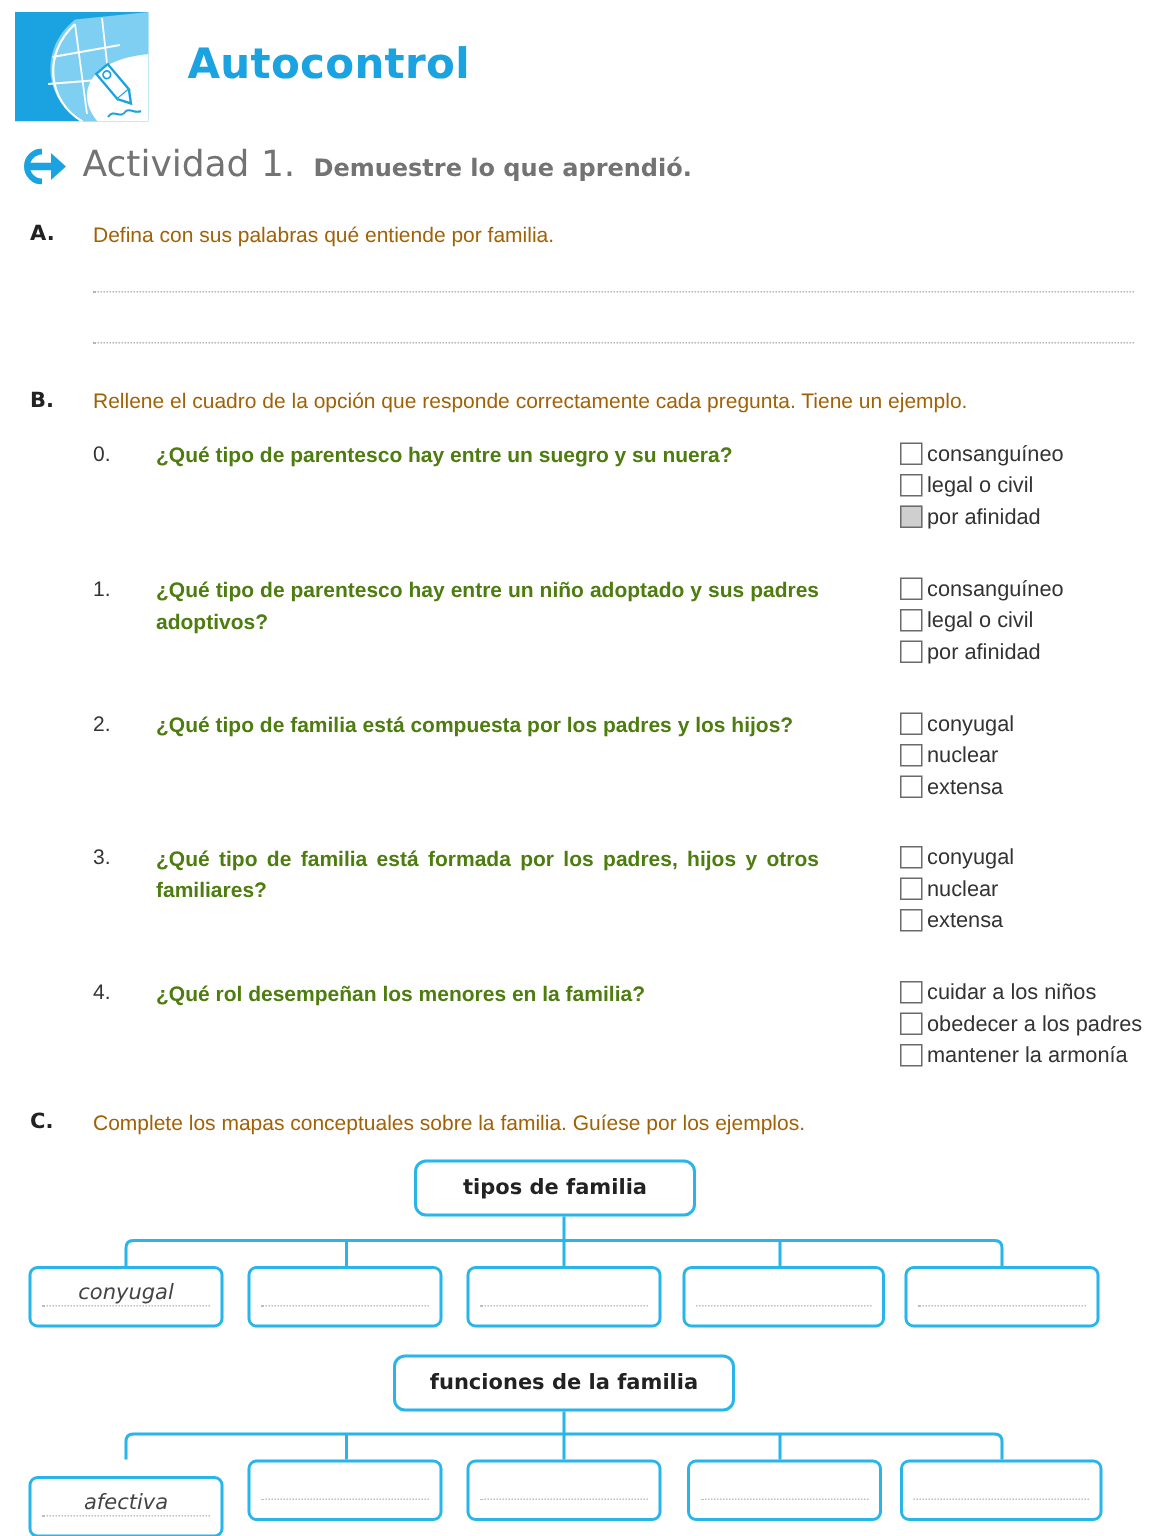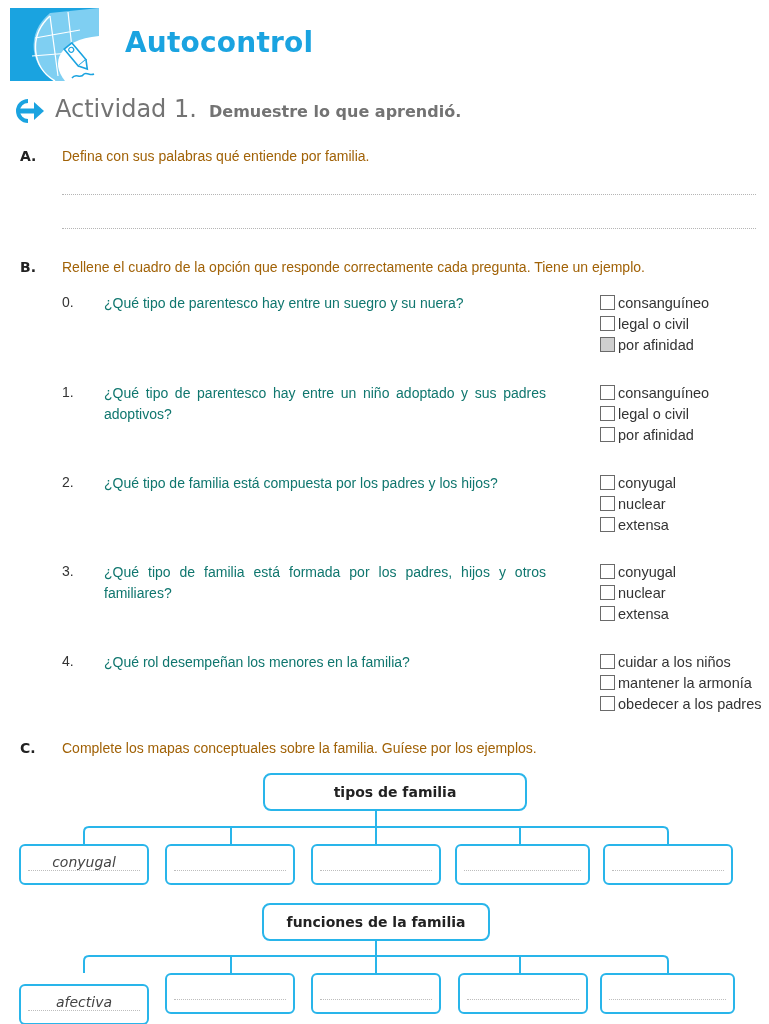--- a/index.html
+++ b/index.html
@@ -10,22 +10,22 @@
   .logo { left:10px; top:8px; width:89px; height:73px; }
   .title { left:125px; top:26px; font-size:28px; font-weight:bold; color:#1aa3e0;
            font-family:"DejaVu Sans", sans-serif; letter-spacing:0.2px; }
   .act-icon { left:16px; top:99px; width:30px; height:24px; }
   .act-title { left:55px; top:95px; font-size:24px; color:#737373; font-family:"DejaVu Sans", sans-serif; }
   .act-sub { left:209px; top:102px; font-size:16px; font-weight:bold; color:#737373; }
   .sec-letter { font-weight:bold; font-size:14px; color:#222; }
   .sec-text { font-size:14px; color:#a16207; font-family:"Liberation Sans", sans-serif; }
   .answer-line { left:62px; width:694px; border-top:1px dotted #b5b5b5; height:0; }
   .qnum { left:62px; font-size:14px; color:#333; font-family:"Liberation Sans", sans-serif; }
-  .qtext { left:104px; width:442px; font-size:14px; line-height:21px; color:#0f766e; text-align:justify;
-           font-family:"Liberation Sans", sans-serif; }
+  .qtext { left:104px; width:442px; font-size:14px; line-height:21px; color:#4d7c0f; text-align:justify;
+           font-family:"Liberation Sans", sans-serif;font-weight:bold; }
   .opts { left:576px; }
   .opt { display:flex; align-items:center; height:21px; font-size:14.5px; color:#333;
          font-family:"Liberation Sans", sans-serif;padding-left:24px; }
   .box { width:15px; height:15px; border:1px solid #6a6a6a; margin-right:3px; box-sizing:border-box; background:#fff; }
   .box.filled { background:#cfcfcf; }
   .root-box { position:absolute; border:2px solid #29b5ea; border-radius:8px; background:#fff;
               display:flex; align-items:center; justify-content:center; font-weight:bold;
               font-size:14px; color:#222; box-sizing:border-box; }
   .leaf { position:absolute; border:2px solid #29b5ea; border-radius:6px; background:#fff; box-sizing:border-box; }
   .leaf .fill-line { position:absolute; left:7px; right:7px; bottom:12px; border-top:1px dotted #bdbdbd; }
@@ -137,40 +137,40 @@
     </div>
     <div class="abs qnum" style="top: 653px;">4.</div>
     <div class="abs qtext" style="top: 652px;">¿Qué rol desempeñan los menores en la familia?</div>
     <div class="abs opts" style="top: 651px;">
       <div class="opt">
         <span class="box"></span>
         <span>cuidar a los niños</span>
       </div>
       <div class="opt">
         <span class="box"></span>
+        <span>obedecer a los padres</span>
+      </div>
+      <div class="opt">
+        <span class="box"></span>
         <span>mantener la armonía</span>
-      </div>
-      <div class="opt">
-        <span class="box"></span>
-        <span>obedecer a los padres</span>
       </div>
     </div>
   </div>
 
 <div class="abs sec-letter" style="left:20px; top:740px;">C.</div>
 <div class="abs sec-text" style="left:62px; top:740px;">Complete los mapas conceptuales sobre la familia. Guíese por los ejemplos.</div>
 
 <div id="maps">
     <svg width="769" height="73" style="position: absolute; left: 0px; top: 773px;">
       <path d="M376 38 L376 71" fill="none" stroke="#29b5ea" stroke-width="2"></path>
       <path d="M84 71 L84 59 Q84 54 89 54 L663 54 Q668 54 668 59 L668 71" fill="none" stroke="#29b5ea" stroke-width="2"></path>
       <path d="M231 54 L231 71" fill="none" stroke="#29b5ea" stroke-width="2"></path>
       <path d="M520 54 L520 71" fill="none" stroke="#29b5ea" stroke-width="2"></path>
     </svg>
-    <div class="root-box" style="left: 263px; top: 773px; width: 264px; height: 38px;">tipos de familia</div>
+    <div class="root-box" style="left: 276px; top: 773px; width: 188px; height: 38px;">tipos de familia</div>
     <div class="leaf" style="left: 19px; top: 844px; width: 130px; height: 41px;">
       <div class="fill-line"></div>
       <div class="leaf-text">conyugal</div>
     </div>
     <div class="leaf" style="left: 165px; top: 844px; width: 130px; height: 41px;">
       <div class="fill-line"></div>
     </div>
     <div class="leaf" style="left: 311px; top: 844px; width: 130px; height: 41px;">
       <div class="fill-line"></div>
     </div>

